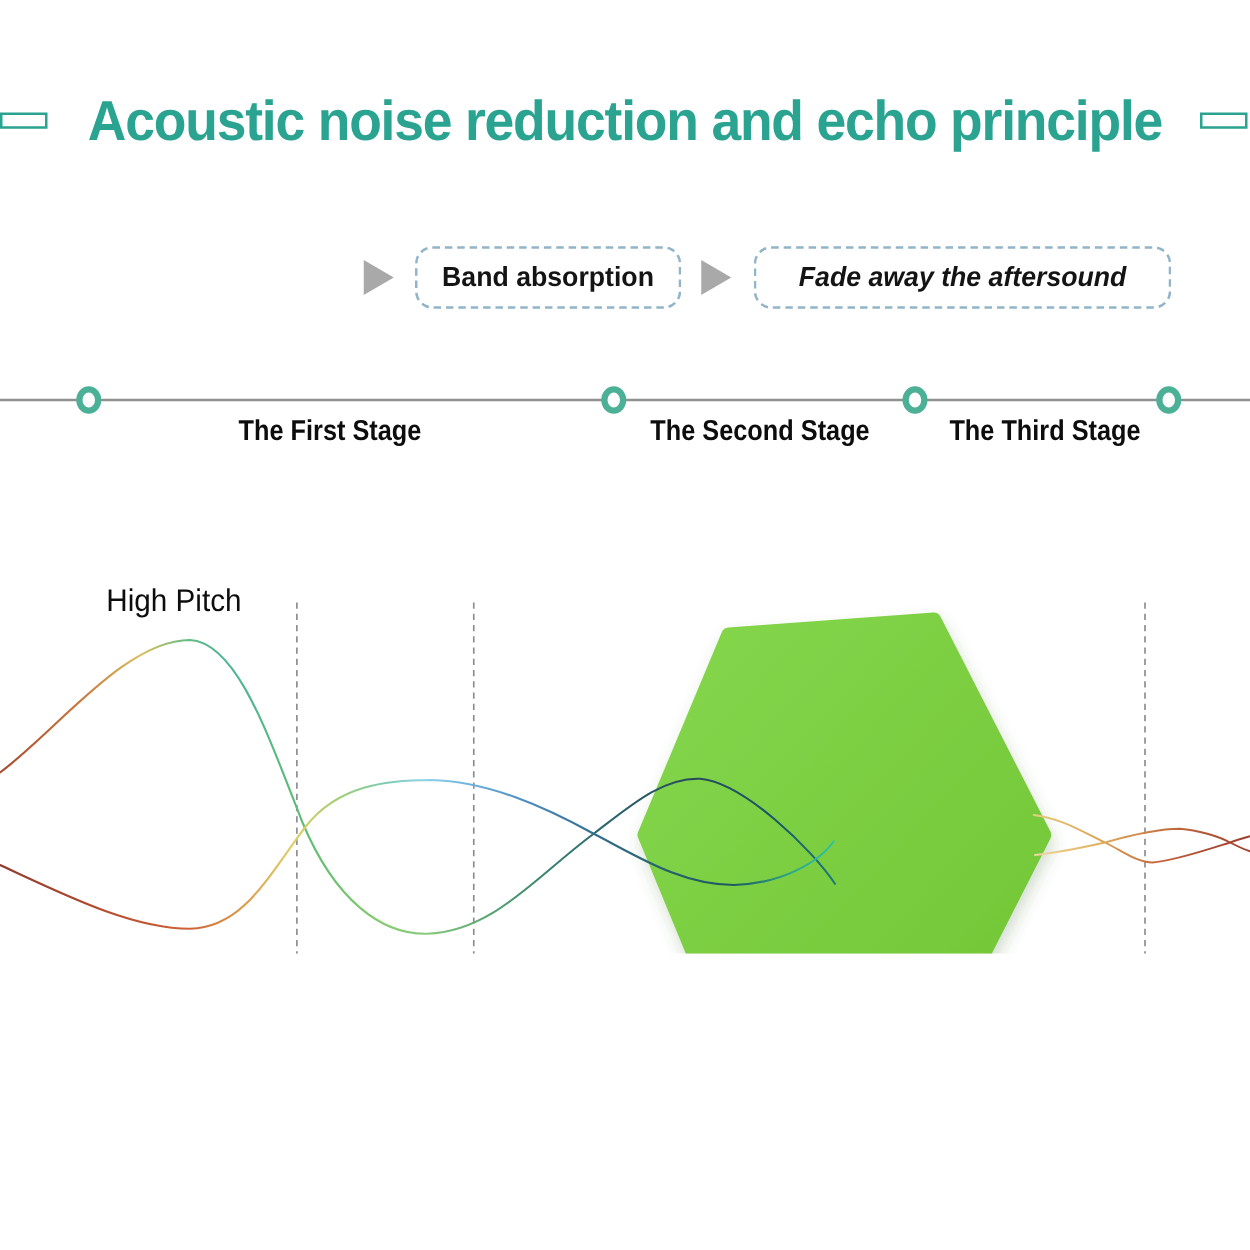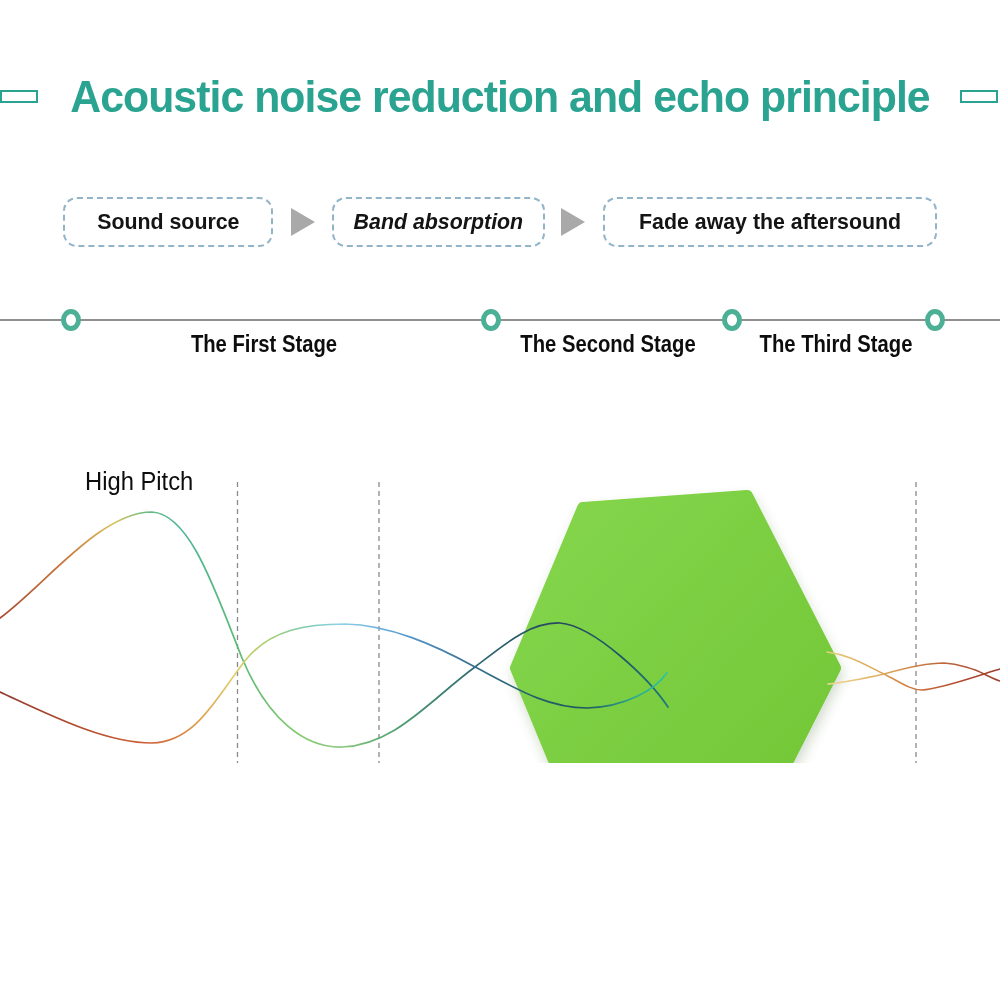--- a/index.html
+++ b/index.html
@@ -23,22 +23,22 @@
   .deco-right{right:2px;}
   
   .flow-box{
     position:absolute;top:197px;height:50px;box-sizing:border-box;
     border:2px dashed #92b4c8;border-radius:14px;background:#fff;
     display:flex;align-items:center;justify-content:center;
     color:#141414;font-weight:bold;font-size:22px;white-space:nowrap;
   }
   .flow-box span{transform:scaleX(.97);}
   .box-1{left:63px;width:210px;}
-  .box-2{left:332px;width:213px;font-style:italic;}
-  .box-3{left:603px;width:334px;}
+  .box-2{left:332px;width:213px;}
+  .box-3{left:603px;width:334px;font-style:italic;}
   .flow-arrow{
     position:absolute;top:208px;width:0;height:0;
     border-top:14px solid transparent;border-bottom:14px solid transparent;
     border-left:24px solid #a9a9a9;
   }
   .arrow-1{left:291px;}
   .arrow-2{left:561px;}
   
   .timeline-line{
     position:absolute;left:0;top:319px;width:1000px;height:2px;background:#909090;
@@ -62,23 +62,20 @@
 </style>
 </head>
 <body>
 
 <div class="canvas">
 
   <div class="title-deco deco-left"></div>
   <div class="page-title">Acoustic noise reduction and echo principle</div>
   <div class="title-deco deco-right"></div>
 
-  <div class="flow-box box-1">
-    <span>Sound source</span>
-  </div>
   <div class="flow-arrow arrow-1"></div>
   <div class="flow-box box-2">
     <span>Band absorption</span>
   </div>
   <div class="flow-arrow arrow-2"></div>
   <div class="flow-box box-3">
     <span>Fade away the aftersound</span>
   </div>
 
   <div class="timeline-line"></div>

